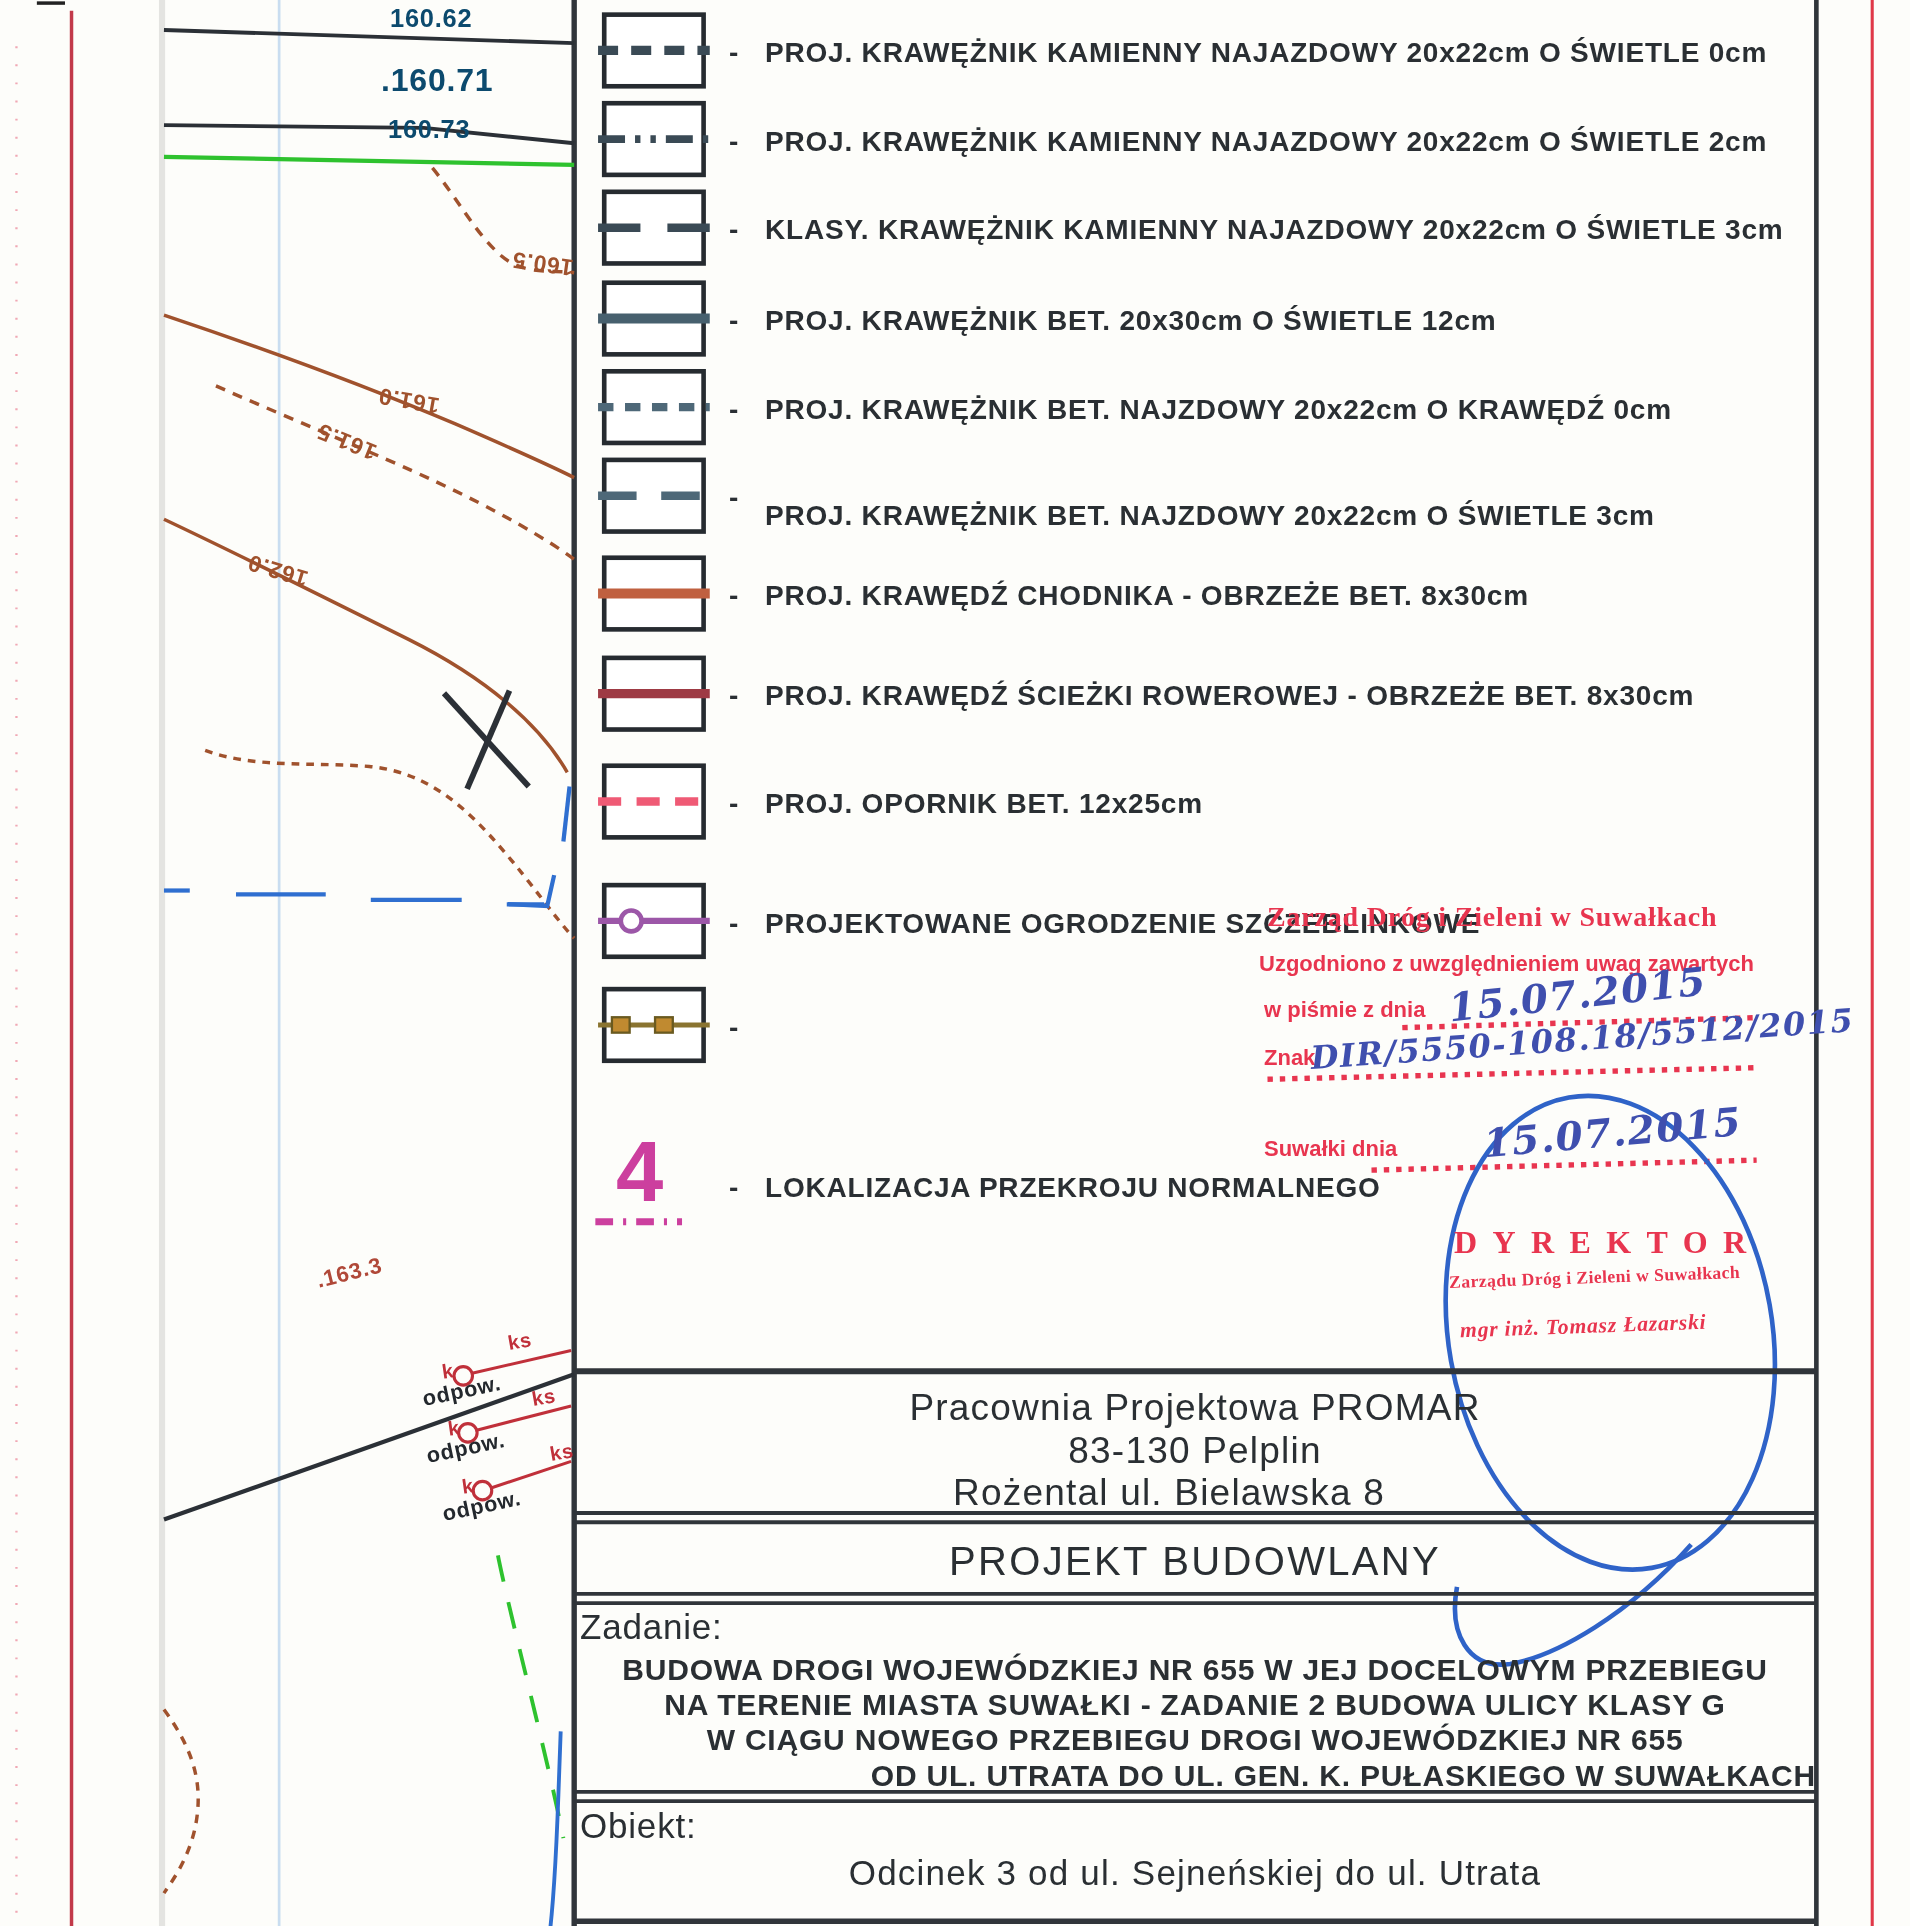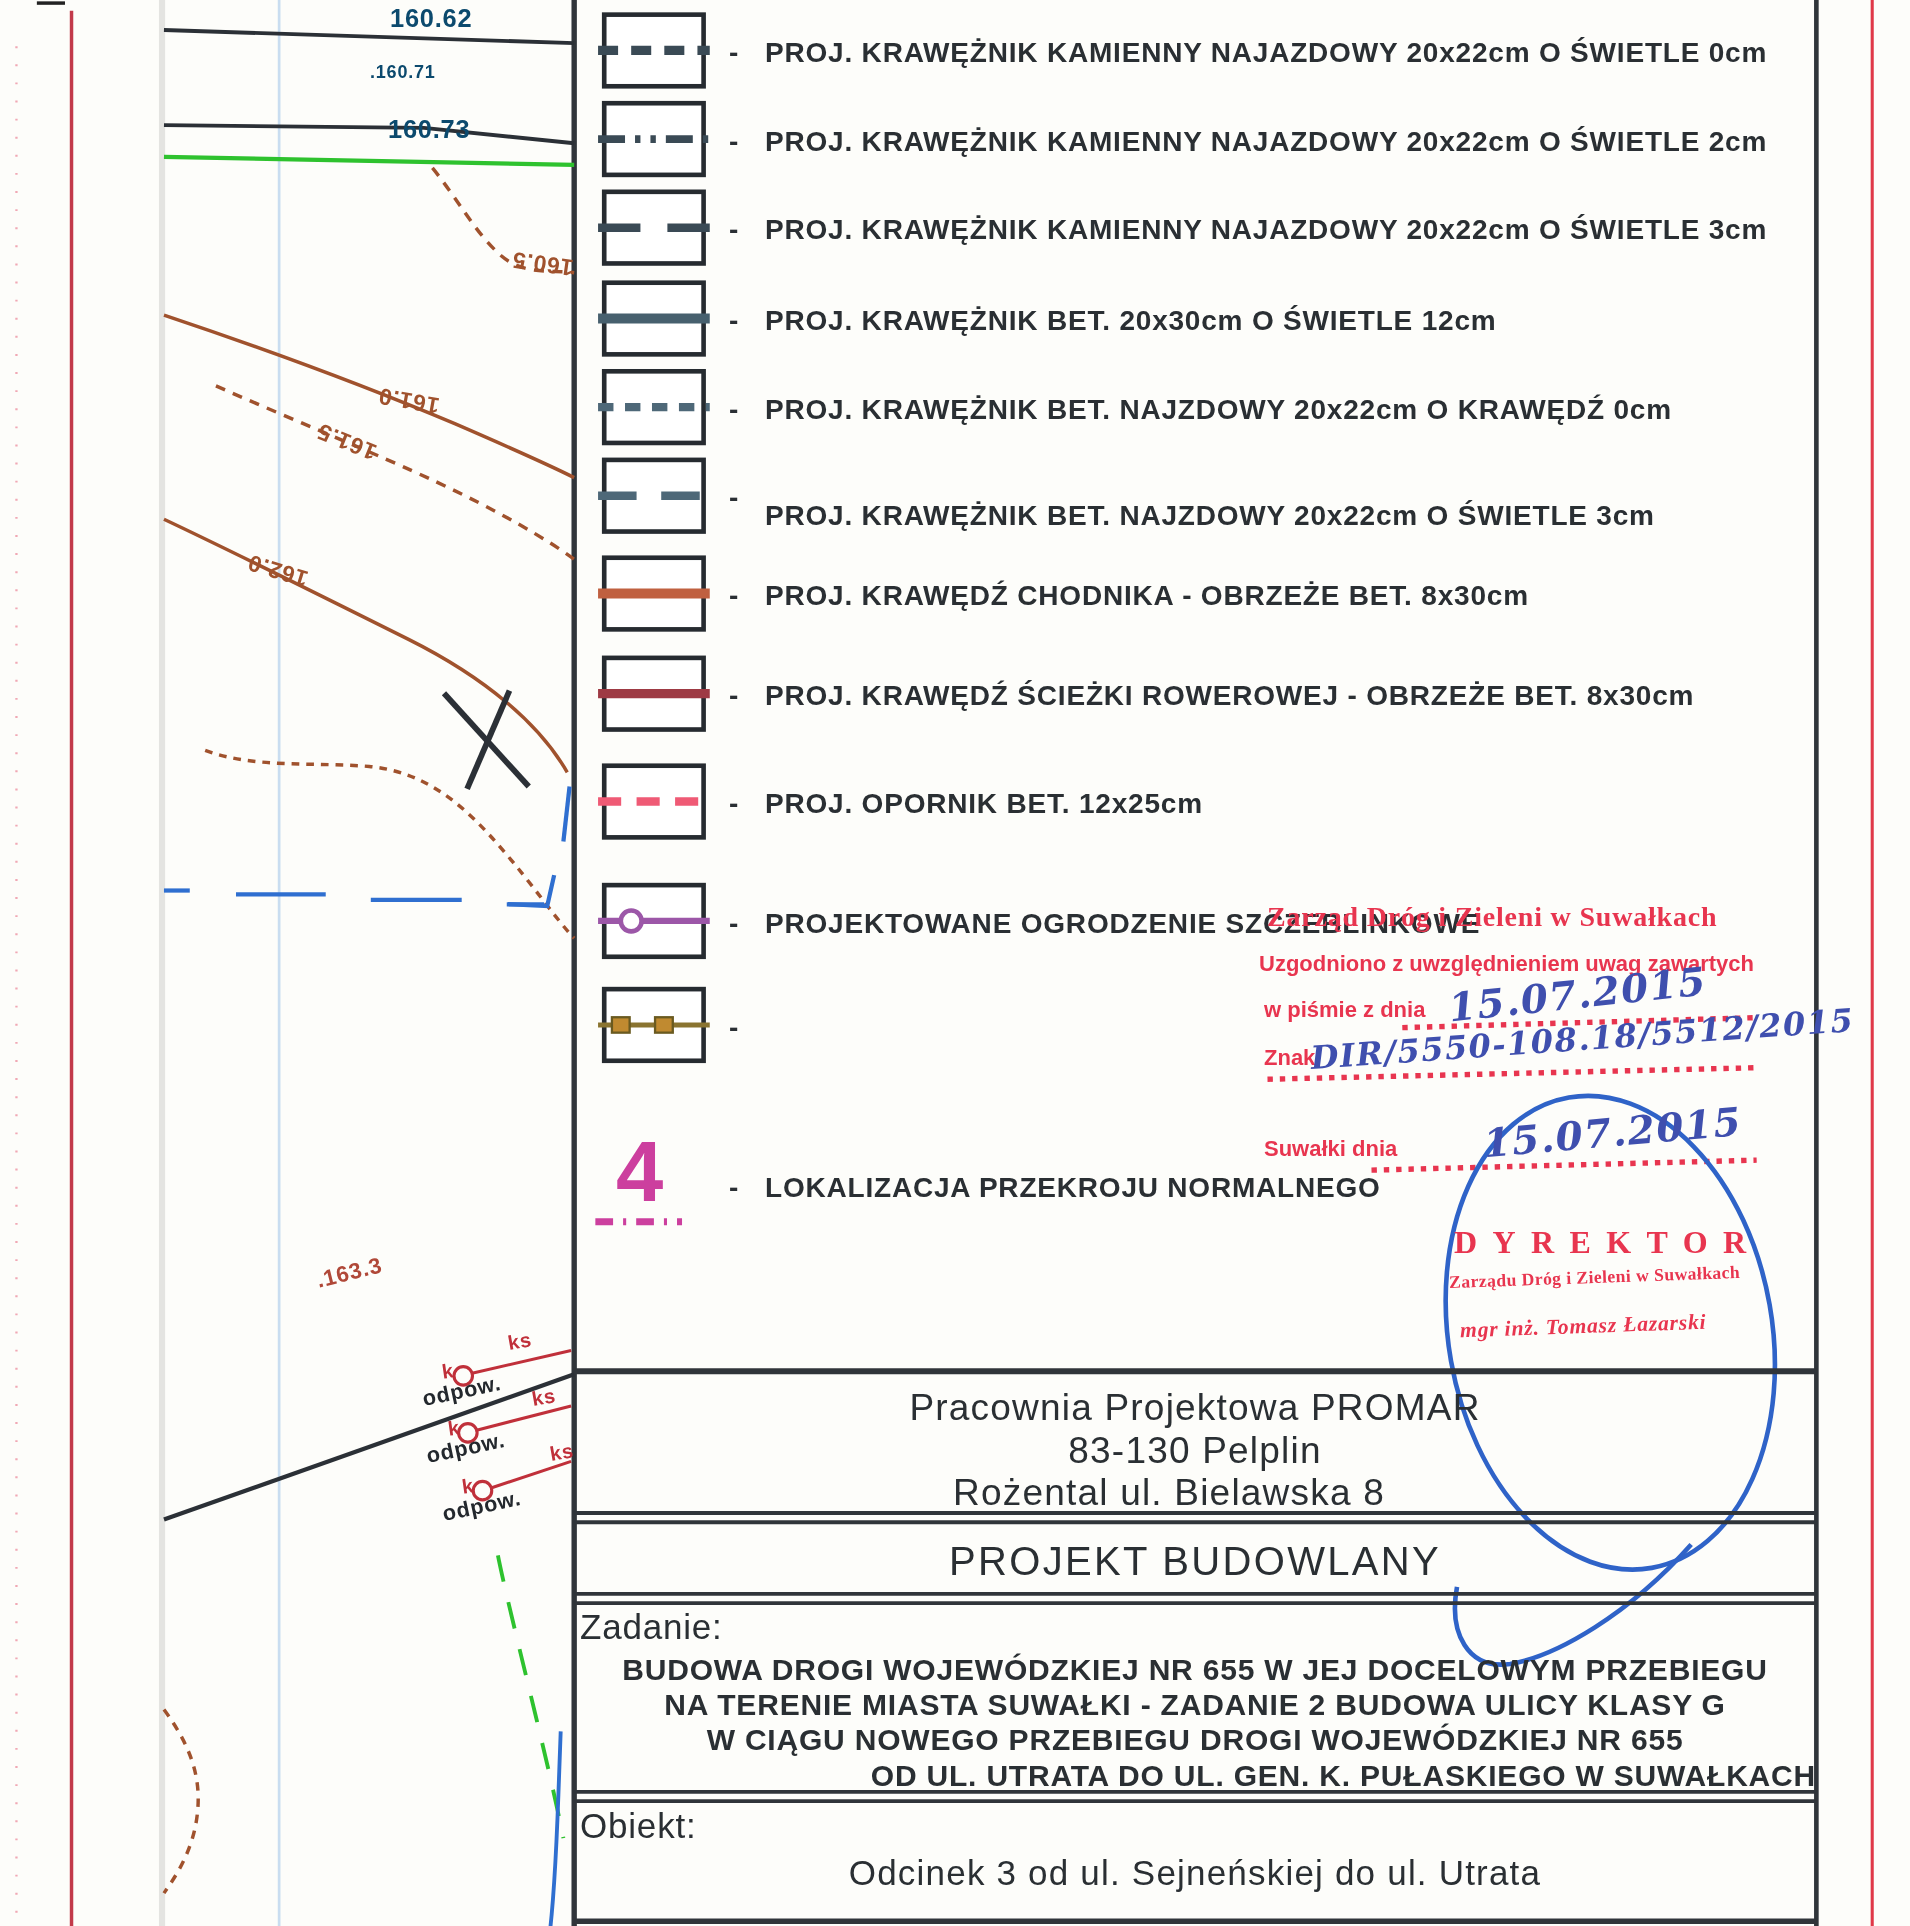--- a/index.html
+++ b/index.html
@@ -229,21 +229,21 @@
           <circle cx="4300" cy="5852" r="9"></circle>
           <circle cx="4276" cy="5826" r="9"></circle>
       <circle cx="4268" cy="5793" r="9"></circle>
           <circle cx="4276" cy="5760" r="9"></circle>
           <circle cx="4300" cy="5734" r="9"></circle>
     </g>
   </g>
 </svg>
 
 <div class="t mapl" style="left:390px;top:3.9px;font-size:25.4px;">160.62</div>
-<div class="t mapl" style="left:370px;top:62px;font-size:18px;text-align:center;">.160.71</div>
+<div class="t mapl" style="left:381px;top:62px;font-size:32px;text-align:center;">.160.71</div>
 <div class="t mapl" style="left:388px;top:115px;font-size:25.4px;">160.73</div>
 <div class="t brown" style="left:512px;top:250px;font-size:23px;transform:rotate(188deg);">160.5</div>
 <div class="t brown" style="left:378px;top:387px;font-size:23px;transform:rotate(190deg);">161.0</div>
 <div class="t brown" style="left:316px;top:428px;font-size:23px;transform:rotate(202deg);">161.5</div>
 <div class="t brown" style="left:247px;top:557px;font-size:23px;transform:rotate(197deg);">162.0</div>
 <div class="t" style="left:316px;top:1260px;font-size:22.3px;color:#b04838;transform:rotate(-14deg);">.163.3</div>
 
 <div class="t" style="left:508px;top:1330px;font-size:20px;color:#c0303a;transform:rotate(-10deg);">ks</div>
 <div class="t" style="left:532px;top:1386px;font-size:20px;color:#c0303a;transform:rotate(-10deg);">ks</div>
 <div class="t" style="left:550px;top:1441px;font-size:20px;color:#c0303a;transform:rotate(-10deg);">ks</div>
@@ -252,21 +252,21 @@
 <div class="t" style="left:462px;top:1475px;font-size:20px;color:#c0303a;transform:rotate(-8deg);">k</div>
 <div class="t" style="left:422px;top:1378px;font-size:21.6px;color:#23282d;transform:rotate(-12deg);">odpow.</div>
 <div class="t" style="left:426px;top:1435px;font-size:21.6px;color:#23282d;transform:rotate(-12deg);">odpow.</div>
 <div class="t" style="left:442px;top:1493px;font-size:21.6px;color:#23282d;transform:rotate(-12deg);">odpow.</div>
 
 <div class="t legend-label" style="left:729px;top:37px;">-</div>
 <div class="t legend-label" style="left:765px;top:37px;">PROJ. KRAWĘŻNIK KAMIENNY NAJAZDOWY 20x22cm O ŚWIETLE 0cm</div>
 <div class="t legend-label" style="left:729px;top:126px;">-</div>
 <div class="t legend-label" style="left:765px;top:126px;">PROJ. KRAWĘŻNIK KAMIENNY NAJAZDOWY 20x22cm O ŚWIETLE 2cm</div>
 <div class="t legend-label" style="left:729px;top:214px;">-</div>
-<div class="t legend-label" style="left:765px;top:214px;">PROJ. KRAWĘŻNIK KAMIENNY NAJAZDOWY 20x22cm O ŚWIETLE 3cm</div>
+<div class="t legend-label" style="left:765px;top:214px;">KLASY. KRAWĘŻNIK KAMIENNY NAJAZDOWY 20x22cm O ŚWIETLE 3cm</div>
 <div class="t legend-label" style="left:729px;top:305px;">-</div>
 <div class="t legend-label" style="left:765px;top:305px;">PROJ. KRAWĘŻNIK BET. 20x30cm O ŚWIETLE 12cm</div>
 <div class="t legend-label" style="left:729px;top:394px;">-</div>
 <div class="t legend-label" style="left:765px;top:394px;">PROJ. KRAWĘŻNIK BET. NAJZDOWY 20x22cm O KRAWĘDŹ 0cm</div>
 <div class="t legend-label" style="left:729px;top:482px;">-</div>
 <div class="t legend-label" style="left:765px;top:482px;margin-top:18px;">PROJ. KRAWĘŻNIK BET. NAJZDOWY 20x22cm O ŚWIETLE 3cm</div>
 <div class="t legend-label" style="left:729px;top:580px;">-</div>
 <div class="t legend-label" style="left:765px;top:580px;">PROJ. KRAWĘDŹ CHODNIKA - OBRZEŻE BET. 8x30cm</div>
 <div class="t legend-label" style="left:729px;top:680px;">-</div>
 <div class="t legend-label" style="left:765px;top:680px;">PROJ. KRAWĘDŹ ŚCIEŻKI ROWEROWEJ - OBRZEŻE BET. 8x30cm</div>

